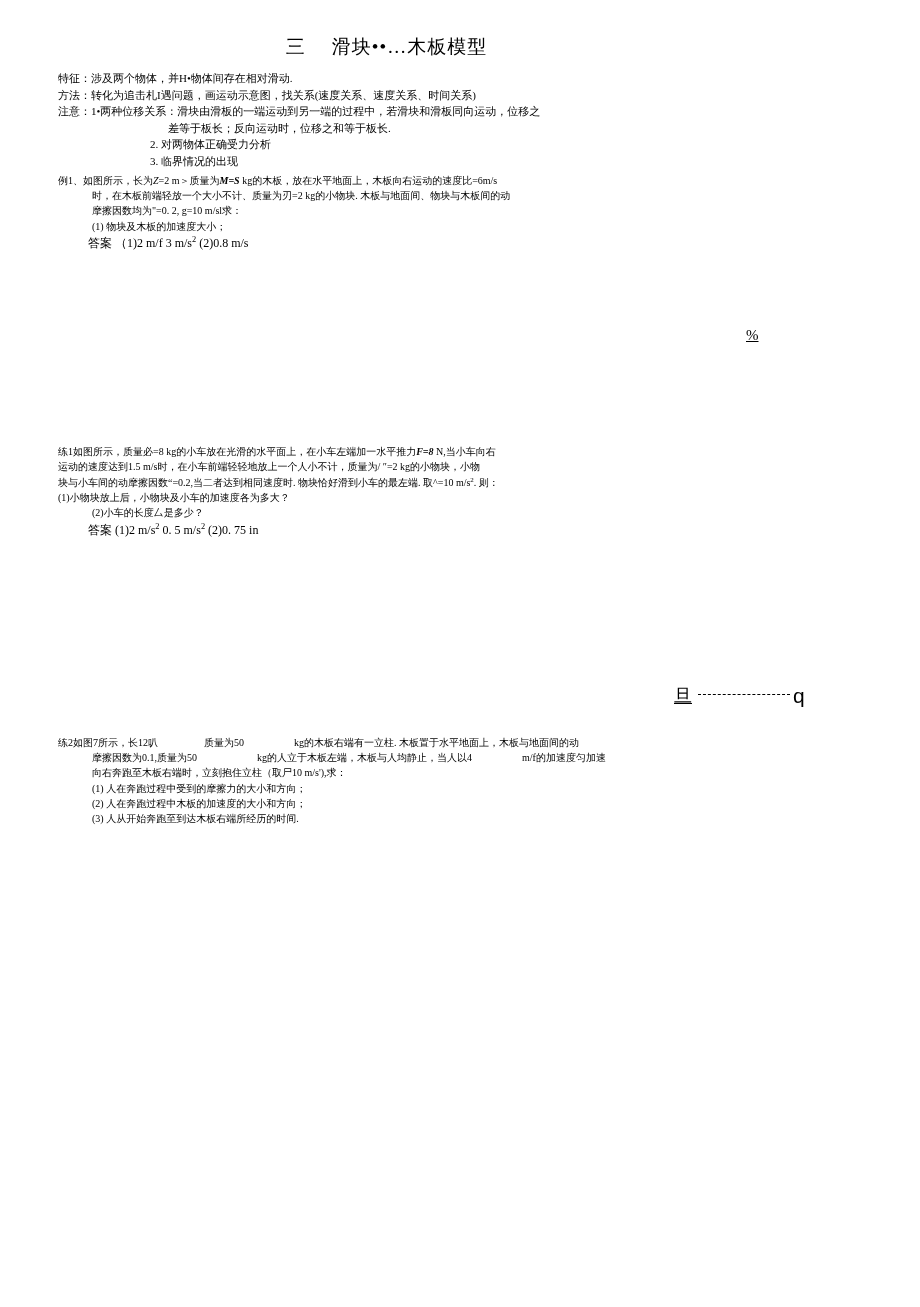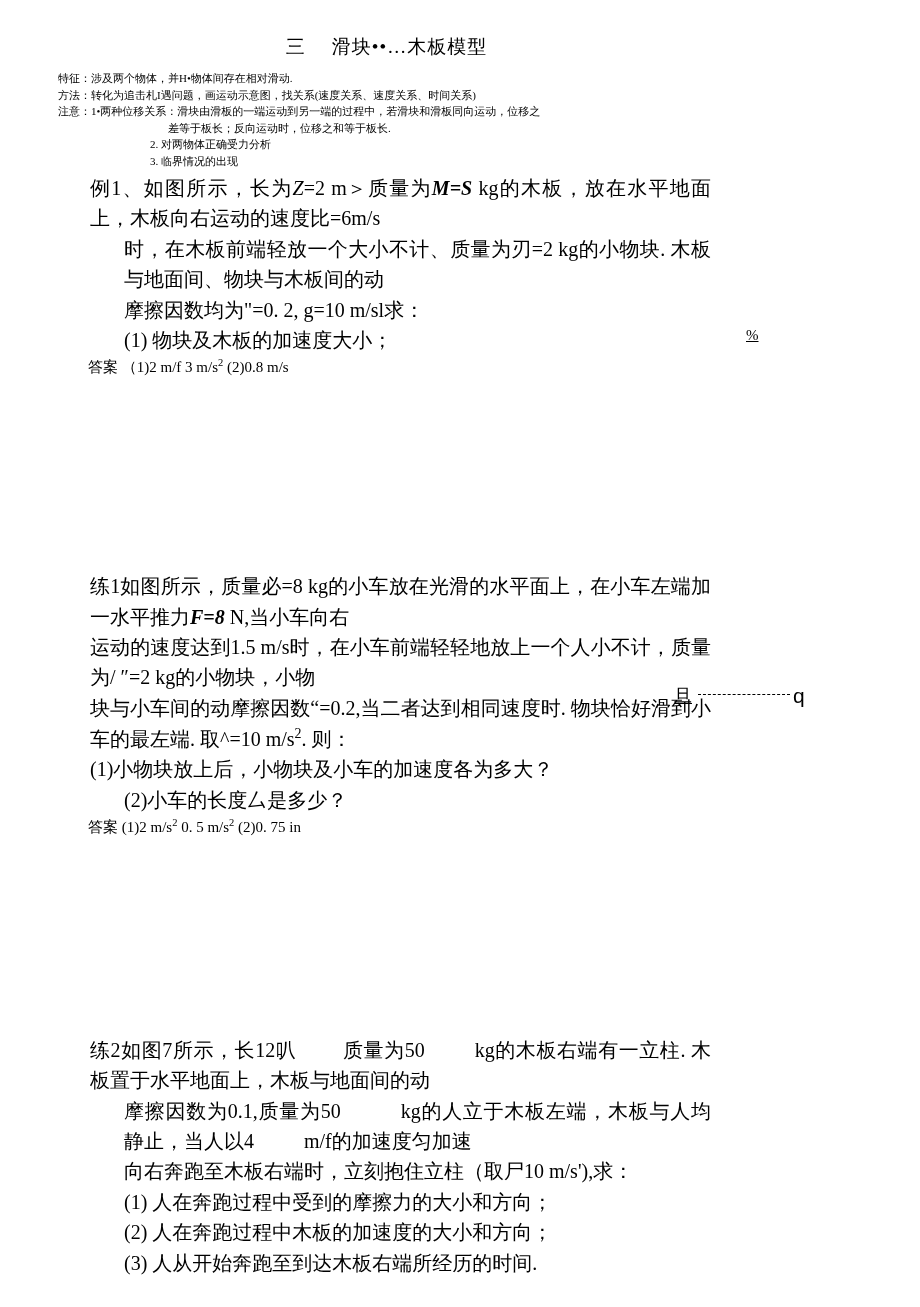--- a/index.html
+++ b/index.html
@@ -37,43 +37,43 @@
     padding-left: 40px;
     font-weight: normal;
     font-family: "Liberation Serif", "DejaVu Serif", serif;
   }
   .doc-title .num {
     margin-right: 26px;
   }
 
   
   .block {
-    font-size: 15px;
+    font-size: 12px;
     line-height: 1.46;
     padding-left: 58px;
     padding-right: 30px;
   }
   .line {
     white-space: pre-wrap;
     margin: 0;
   }
   .ind1 { padding-left: 92px; }
   .ind2 { padding-left: 110px; }
   .ind-ans { padding-left: 88px; }
 
   .sec-head {
     font-size: 11px;
     line-height: 1.5;
   }
 
   
   .prob {
-    font-size: 20px;
+    font-size: 10px;
     line-height: 1.52;
-    padding-left: 90px;
+    padding-left: 58px;
     padding-right: 22px;
     text-align: justify;
   }
   .prob .hang {
     padding-left: 34px;
     display: block;
   }
   .prob .hang0 {
     display: block;
   }

